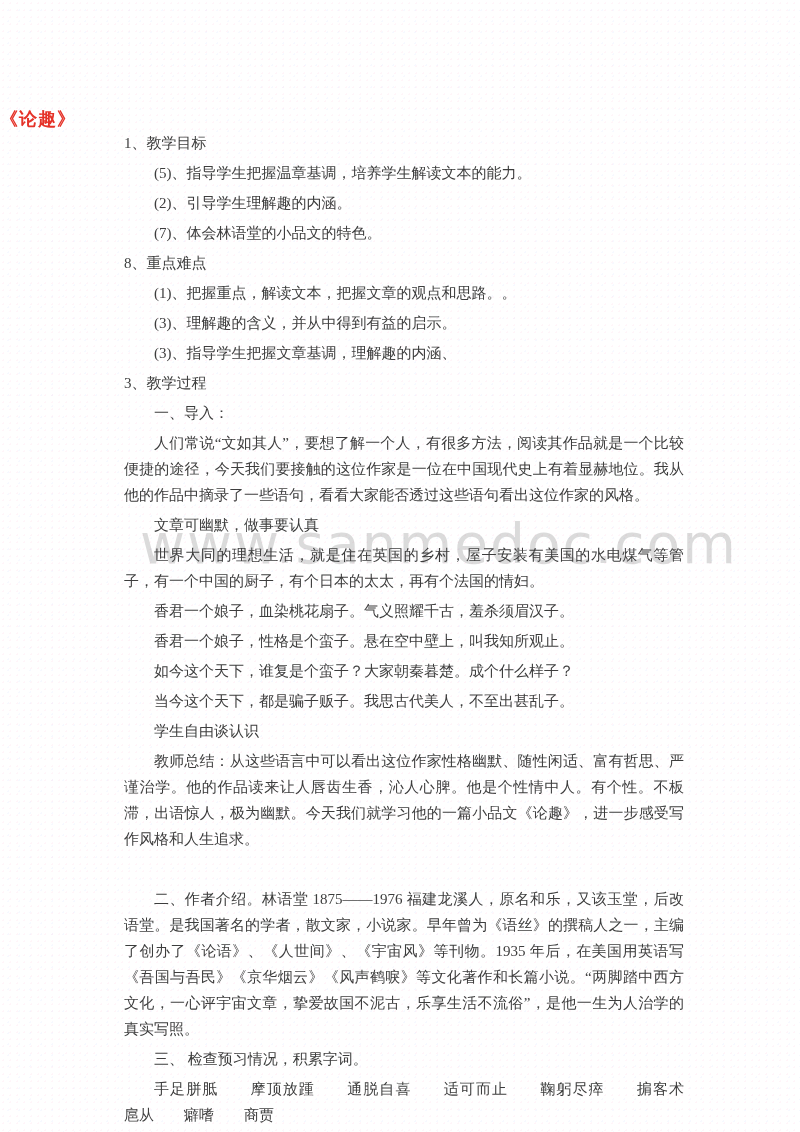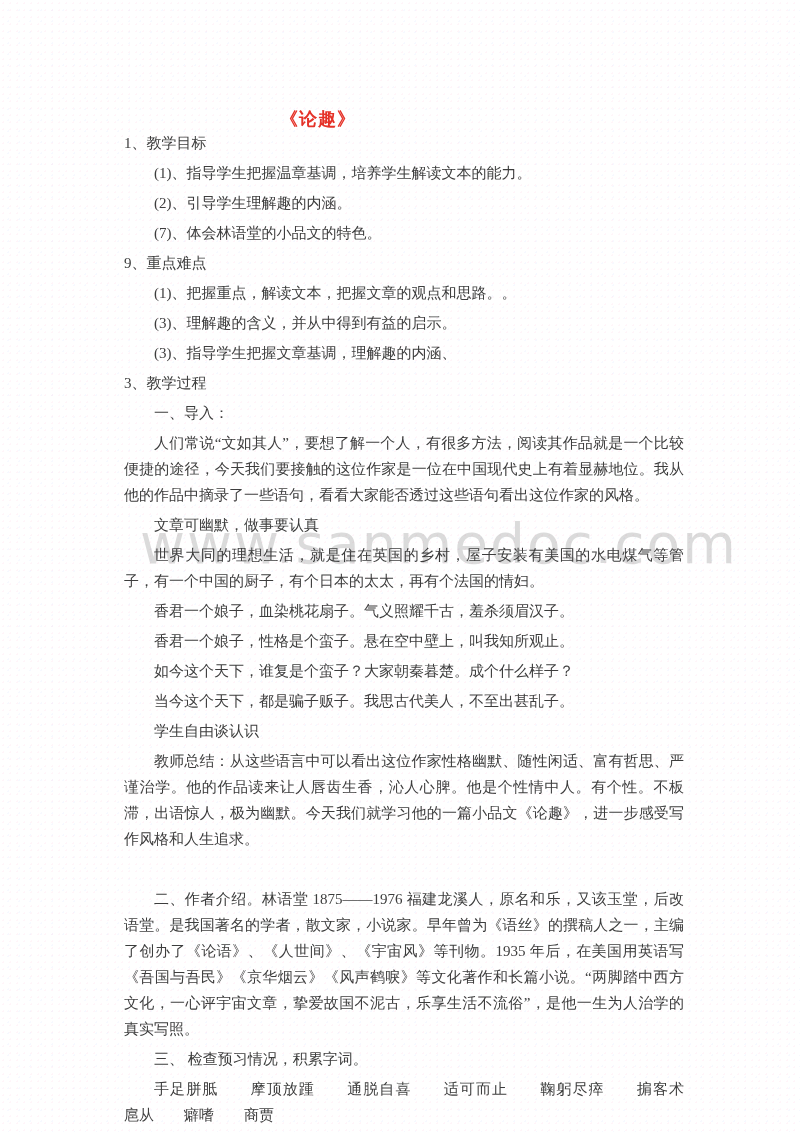--- a/index.html
+++ b/index.html
@@ -16,21 +16,21 @@
     background-image:
       radial-gradient(rgba(255,160,200,0.10) 1px, transparent 1px),
       radial-gradient(rgba(150,180,255,0.08) 1px, transparent 1px);
     background-size: 7px 7px, 11px 11px;
     background-position: 0 0, 3px 5px;
   }
   .doc-title {
     position: absolute;
     top: 95px; left: 0;
     width: 636px;
-    text-align: center;
+    text-align: left;
     font-size: 18px;
     font-weight: bold;
     letter-spacing: 1px;
     z-index: 2;
   }
   .watermark {
     position: absolute;
     top: 512px; left: 140px;
     z-index: 1;
     font-family: "DejaVu Sans", "Liberation Sans", sans-serif;
@@ -55,24 +55,24 @@
   .gap { height: 26px; }
 </style>
 </head>
 <body>
 
 <div class="page">
   <div class="watermark">www.sanmedoc.com</div>
   <h1 class="doc-title" style="color: rgb(229, 50, 40);">《论趣》</h1>
   <div class="doc-body" style="color: rgb(61, 61, 61);">
       <p class="blk item">1、教学目标</p>
-      <p class="blk sub">(1)、指导学生把握温章基调，培养学生解读文本的能力。</p>
+      <p class="blk sub">(5)、指导学生把握温章基调，培养学生解读文本的能力。</p>
       <p class="blk sub">(2)、引导学生理解趣的内涵。</p>
       <p class="blk sub">(7)、体会林语堂的小品文的特色。</p>
-      <p class="blk item">9、重点难点</p>
+      <p class="blk item">8、重点难点</p>
       <p class="blk sub">(1)、把握重点，解读文本，把握文章的观点和思路。。</p>
       <p class="blk sub">(3)、理解趣的含义，并从中得到有益的启示。</p>
       <p class="blk sub">(3)、指导学生把握文章基调，理解趣的内涵、</p>
       <p class="blk item">3、教学过程</p>
       <p class="blk line">一、导入：</p>
       <p class="blk para">人们常说“文如其人”，要想了解一个人，有很多方法，阅读其作品就是一个比较便捷的途径，今天我们要接触的这位作家是一位在中国现代史上有着显赫地位。我从他的作品中摘录了一些语句，看看大家能否透过这些语句看出这位作家的风格。</p>
       <p class="blk line">文章可幽默，做事要认真</p>
       <p class="blk para">世界大同的理想生活，就是住在英国的乡村，屋子安装有美国的水电煤气等管子，有一个中国的厨子，有个日本的太太，再有个法国的情妇。</p>
       <p class="blk line">香君一个娘子，血染桃花扇子。气义照耀千古，羞杀须眉汉子。</p>
       <p class="blk line">香君一个娘子，性格是个蛮子。悬在空中壁上，叫我知所观止。</p>

